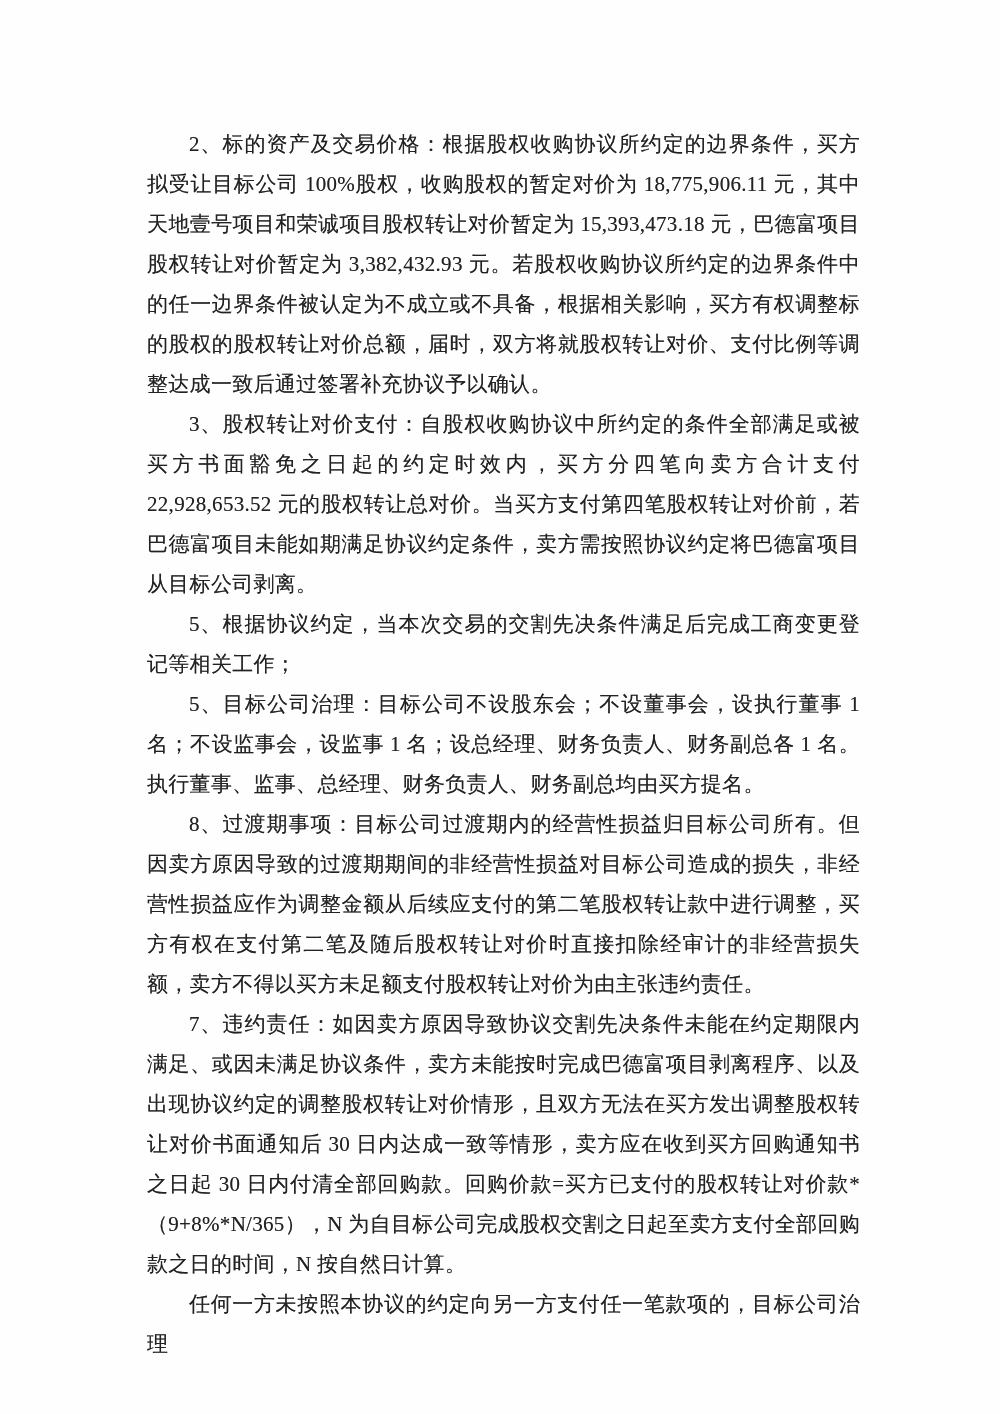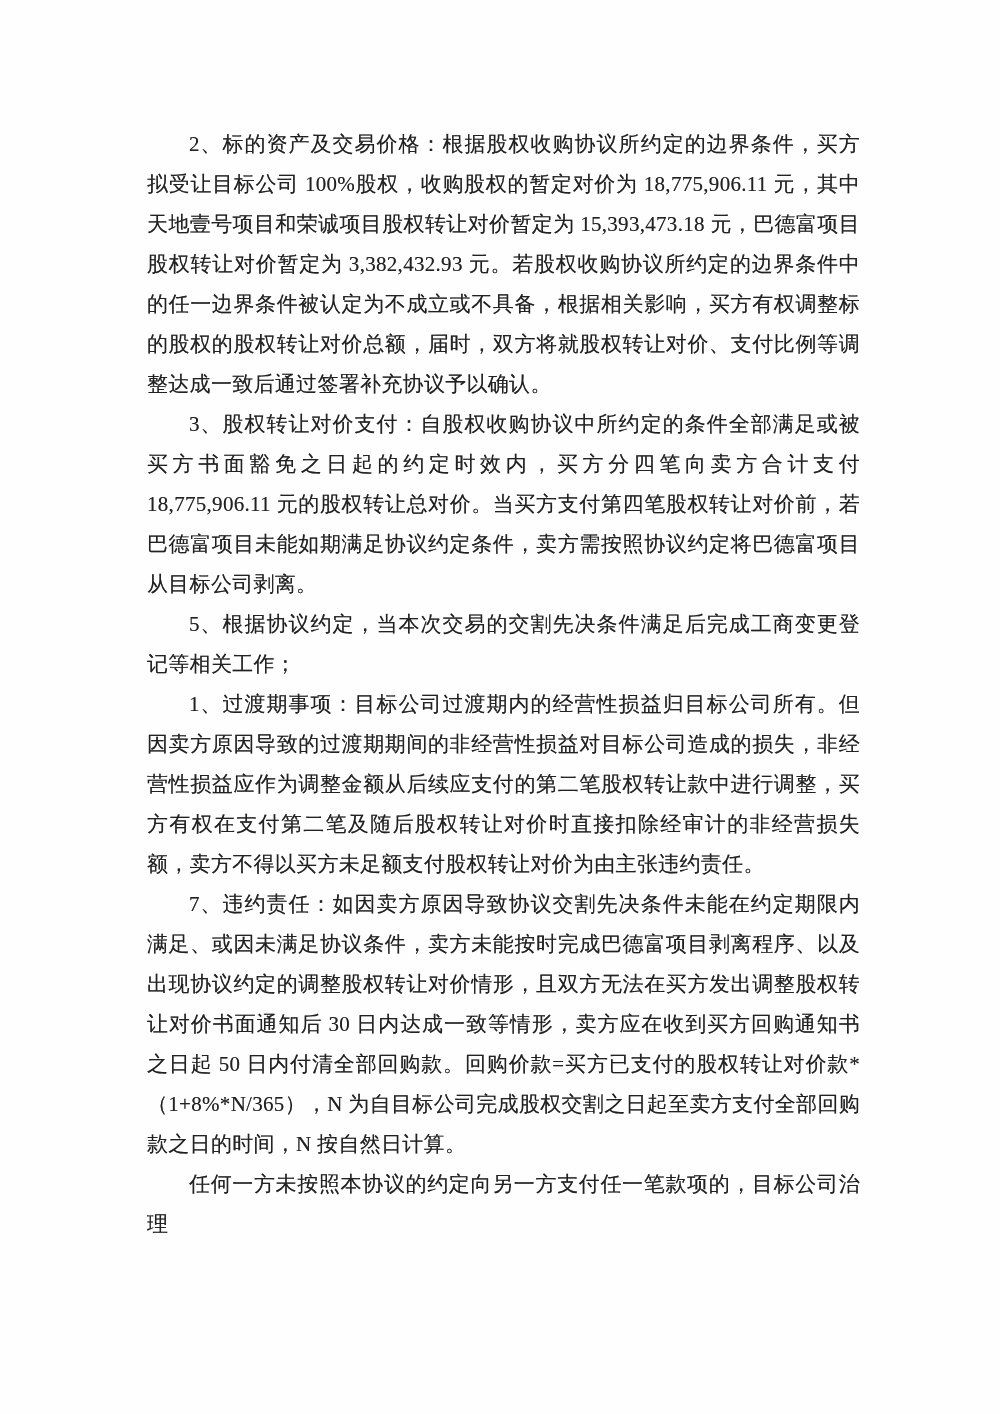--- a/index.html
+++ b/index.html
@@ -39,19 +39,20 @@
   .para:last-child {
     text-align-last: left;
   }
 </style>
 </head>
 <body>
 
 <div class="page" style="background: rgb(254, 254, 254); color: rgb(34, 34, 34);">
   <div class="text-block">
     <p class="para">2、标的资产及交易价格：根据股权收购协议所约定的边界条件，买方拟受让目标公司 100%股权，收购股权的暂定对价为 18,775,906.11 元，其中天地壹号项目和荣诚项目股权转让对价暂定为 15,393,473.18 元，巴德富项目股权转让对价暂定为 3,382,432.93 元。若股权收购协议所约定的边界条件中的任一边界条件被认定为不成立或不具备，根据相关影响，买方有权调整标的股权的股权转让对价总额，届时，双方将就股权转让对价、支付比例等调整达成一致后通过签署补充协议予以确认。</p>
-    <p class="para">3、股权转让对价支付：自股权收购协议中所约定的条件全部满足或被买方书面豁免之日起的约定时效内，买方分四笔向卖方合计支付 18,775,906.11 元的股权转让总对价。当买方支付第四笔股权转让对价前，若巴德富项目未能如期满足协议约定条件，卖方需按照协议约定将巴德富项目从目标公司剥离。</p>
+    <p class="para">3、股权转让对价支付：自股权收购协议中所约定的条件全部满足或被买方书面豁免之日起的约定时效内，买方分四笔向卖方合计支付 22,928,653.52 元的股权转让总对价。当买方支付第四笔股权转让对价前，若巴德富项目未能如期满足协议约定条件，卖方需按照协议约定将巴德富项目从目标公司剥离。</p>
     <p class="para">5、根据协议约定，当本次交易的交割先决条件满足后完成工商变更登记等相关工作；</p>
-    <p class="para">1、过渡期事项：目标公司过渡期内的经营性损益归目标公司所有。但因卖方原因导致的过渡期期间的非经营性损益对目标公司造成的损失，非经营性损益应作为调整金额从后续应支付的第二笔股权转让款中进行调整，买方有权在支付第二笔及随后股权转让对价时直接扣除经审计的非经营损失额，卖方不得以买方未足额支付股权转让对价为由主张违约责任。</p>
-    <p class="para">7、违约责任：如因卖方原因导致协议交割先决条件未能在约定期限内满足、或因未满足协议条件，卖方未能按时完成巴德富项目剥离程序、以及出现协议约定的调整股权转让对价情形，且双方无法在买方发出调整股权转让对价书面通知后 30 日内达成一致等情形，卖方应在收到买方回购通知书之日起 50 日内付清全部回购款。回购价款=买方已支付的股权转让对价款*（1+8%*N/365），N 为自目标公司完成股权交割之日起至卖方支付全部回购款之日的时间，N 按自然日计算。</p>
+    <p class="para">5、目标公司治理：目标公司不设股东会；不设董事会，设执行董事 1 名；不设监事会，设监事 1 名；设总经理、财务负责人、财务副总各 1 名。执行董事、监事、总经理、财务负责人、财务副总均由买方提名。</p>
+    <p class="para">8、过渡期事项：目标公司过渡期内的经营性损益归目标公司所有。但因卖方原因导致的过渡期期间的非经营性损益对目标公司造成的损失，非经营性损益应作为调整金额从后续应支付的第二笔股权转让款中进行调整，买方有权在支付第二笔及随后股权转让对价时直接扣除经审计的非经营损失额，卖方不得以买方未足额支付股权转让对价为由主张违约责任。</p>
+    <p class="para">7、违约责任：如因卖方原因导致协议交割先决条件未能在约定期限内满足、或因未满足协议条件，卖方未能按时完成巴德富项目剥离程序、以及出现协议约定的调整股权转让对价情形，且双方无法在买方发出调整股权转让对价书面通知后 30 日内达成一致等情形，卖方应在收到买方回购通知书之日起 30 日内付清全部回购款。回购价款=买方已支付的股权转让对价款*（9+8%*N/365），N 为自目标公司完成股权交割之日起至卖方支付全部回购款之日的时间，N 按自然日计算。</p>
     <p class="para">任何一方未按照本协议的约定向另一方支付任一笔款项的，目标公司治理</p>
   </div>
 </div>
 
 </body></html>

